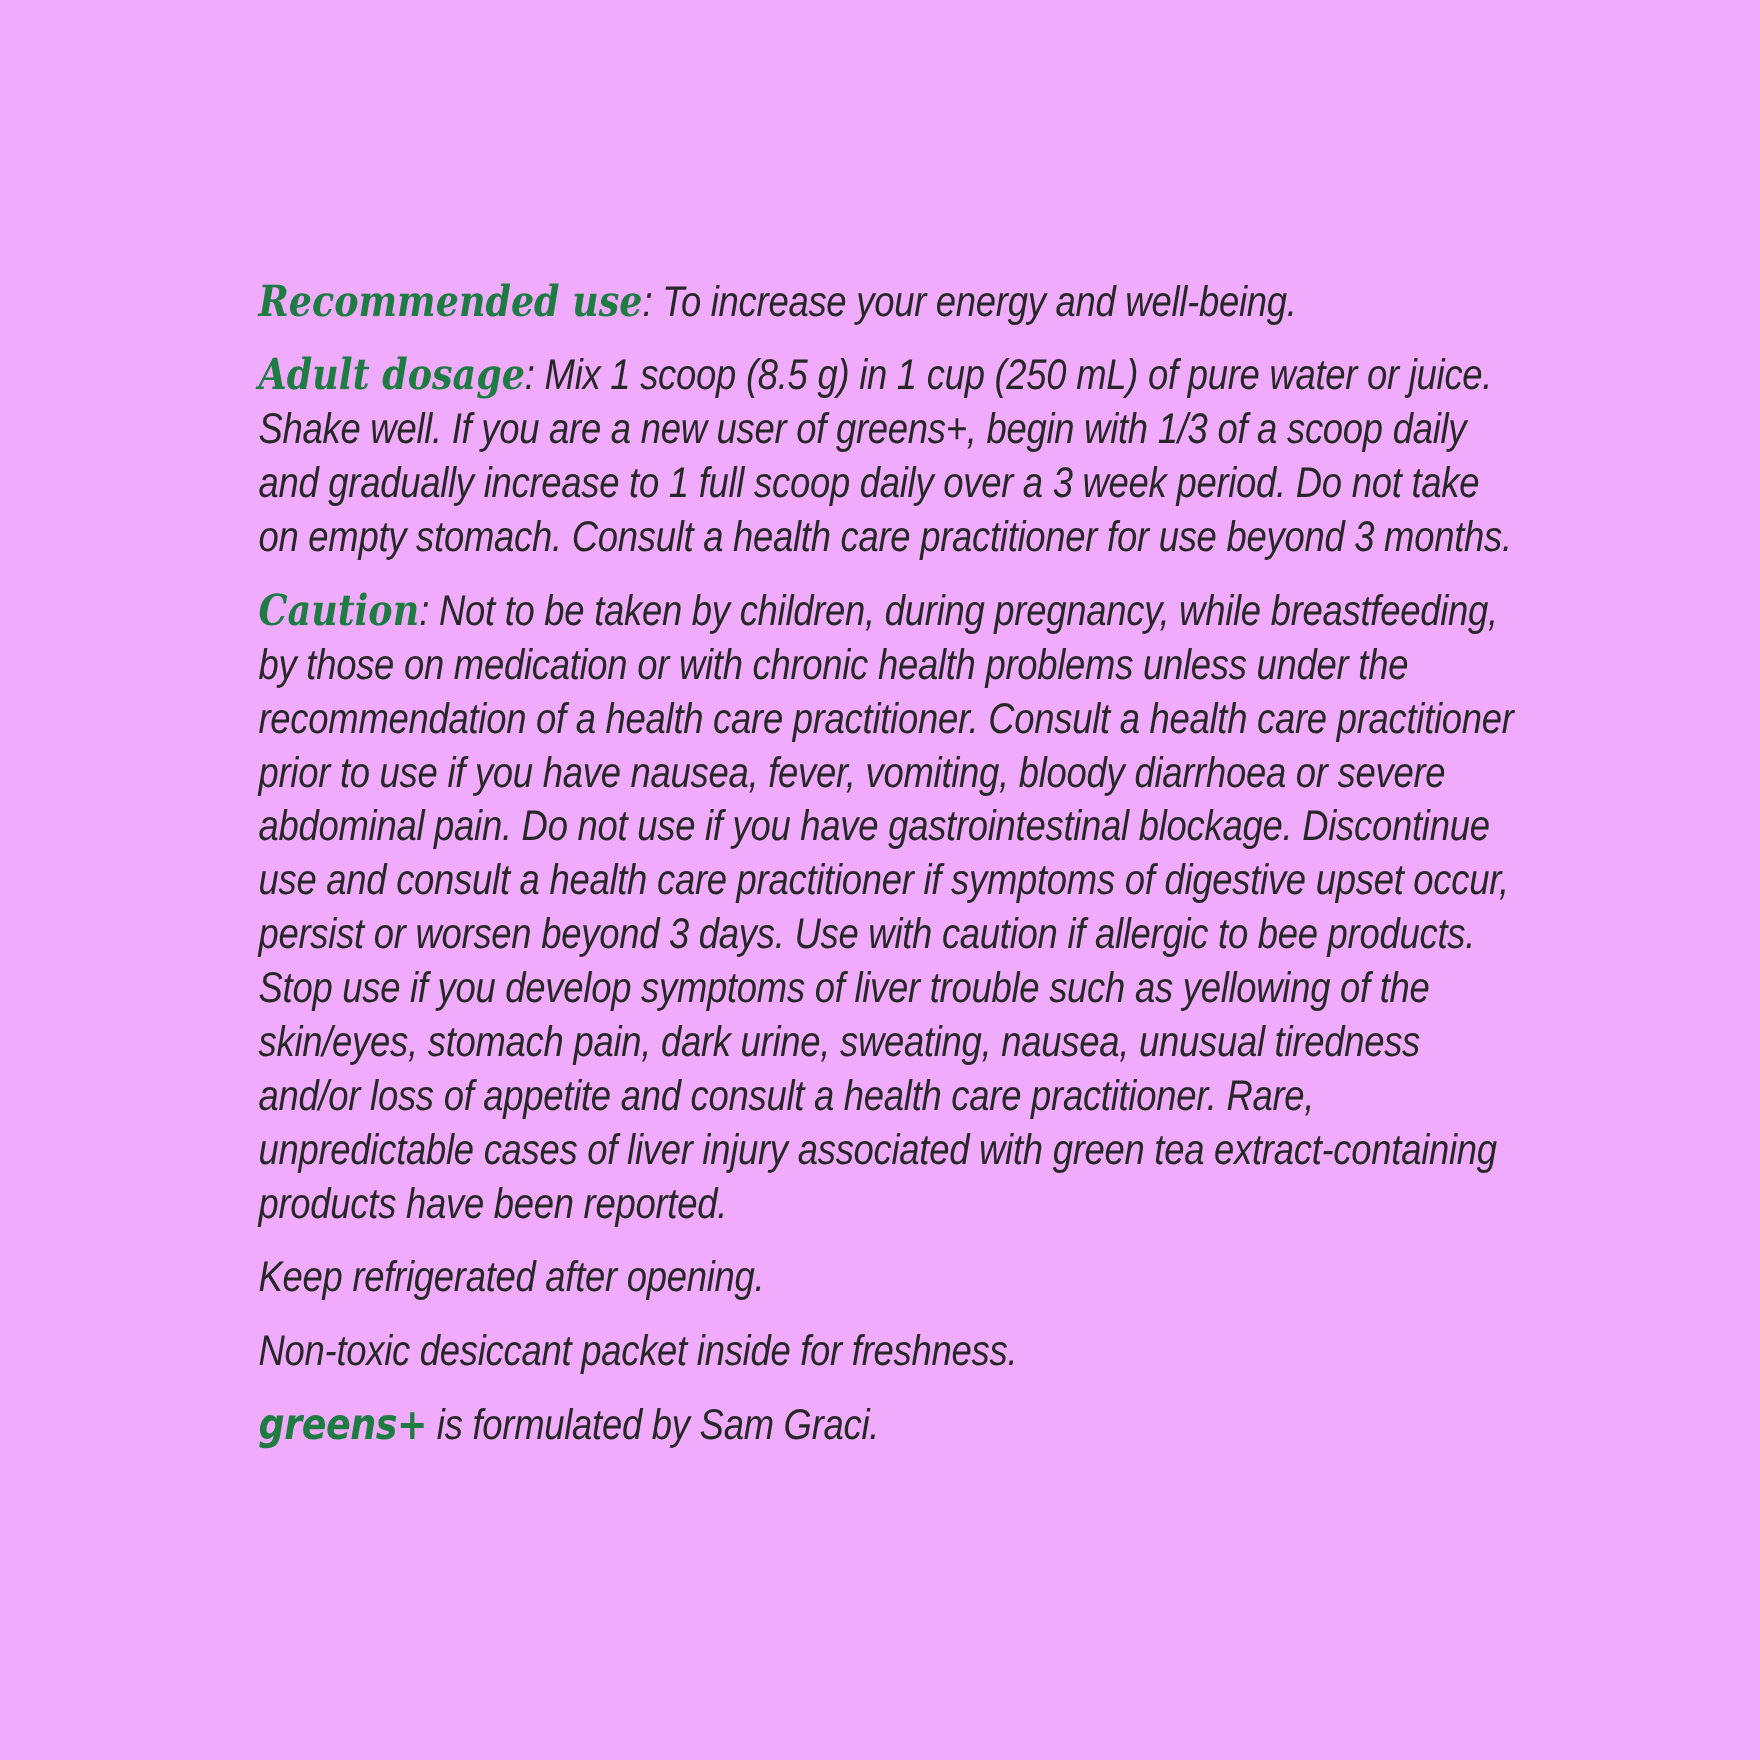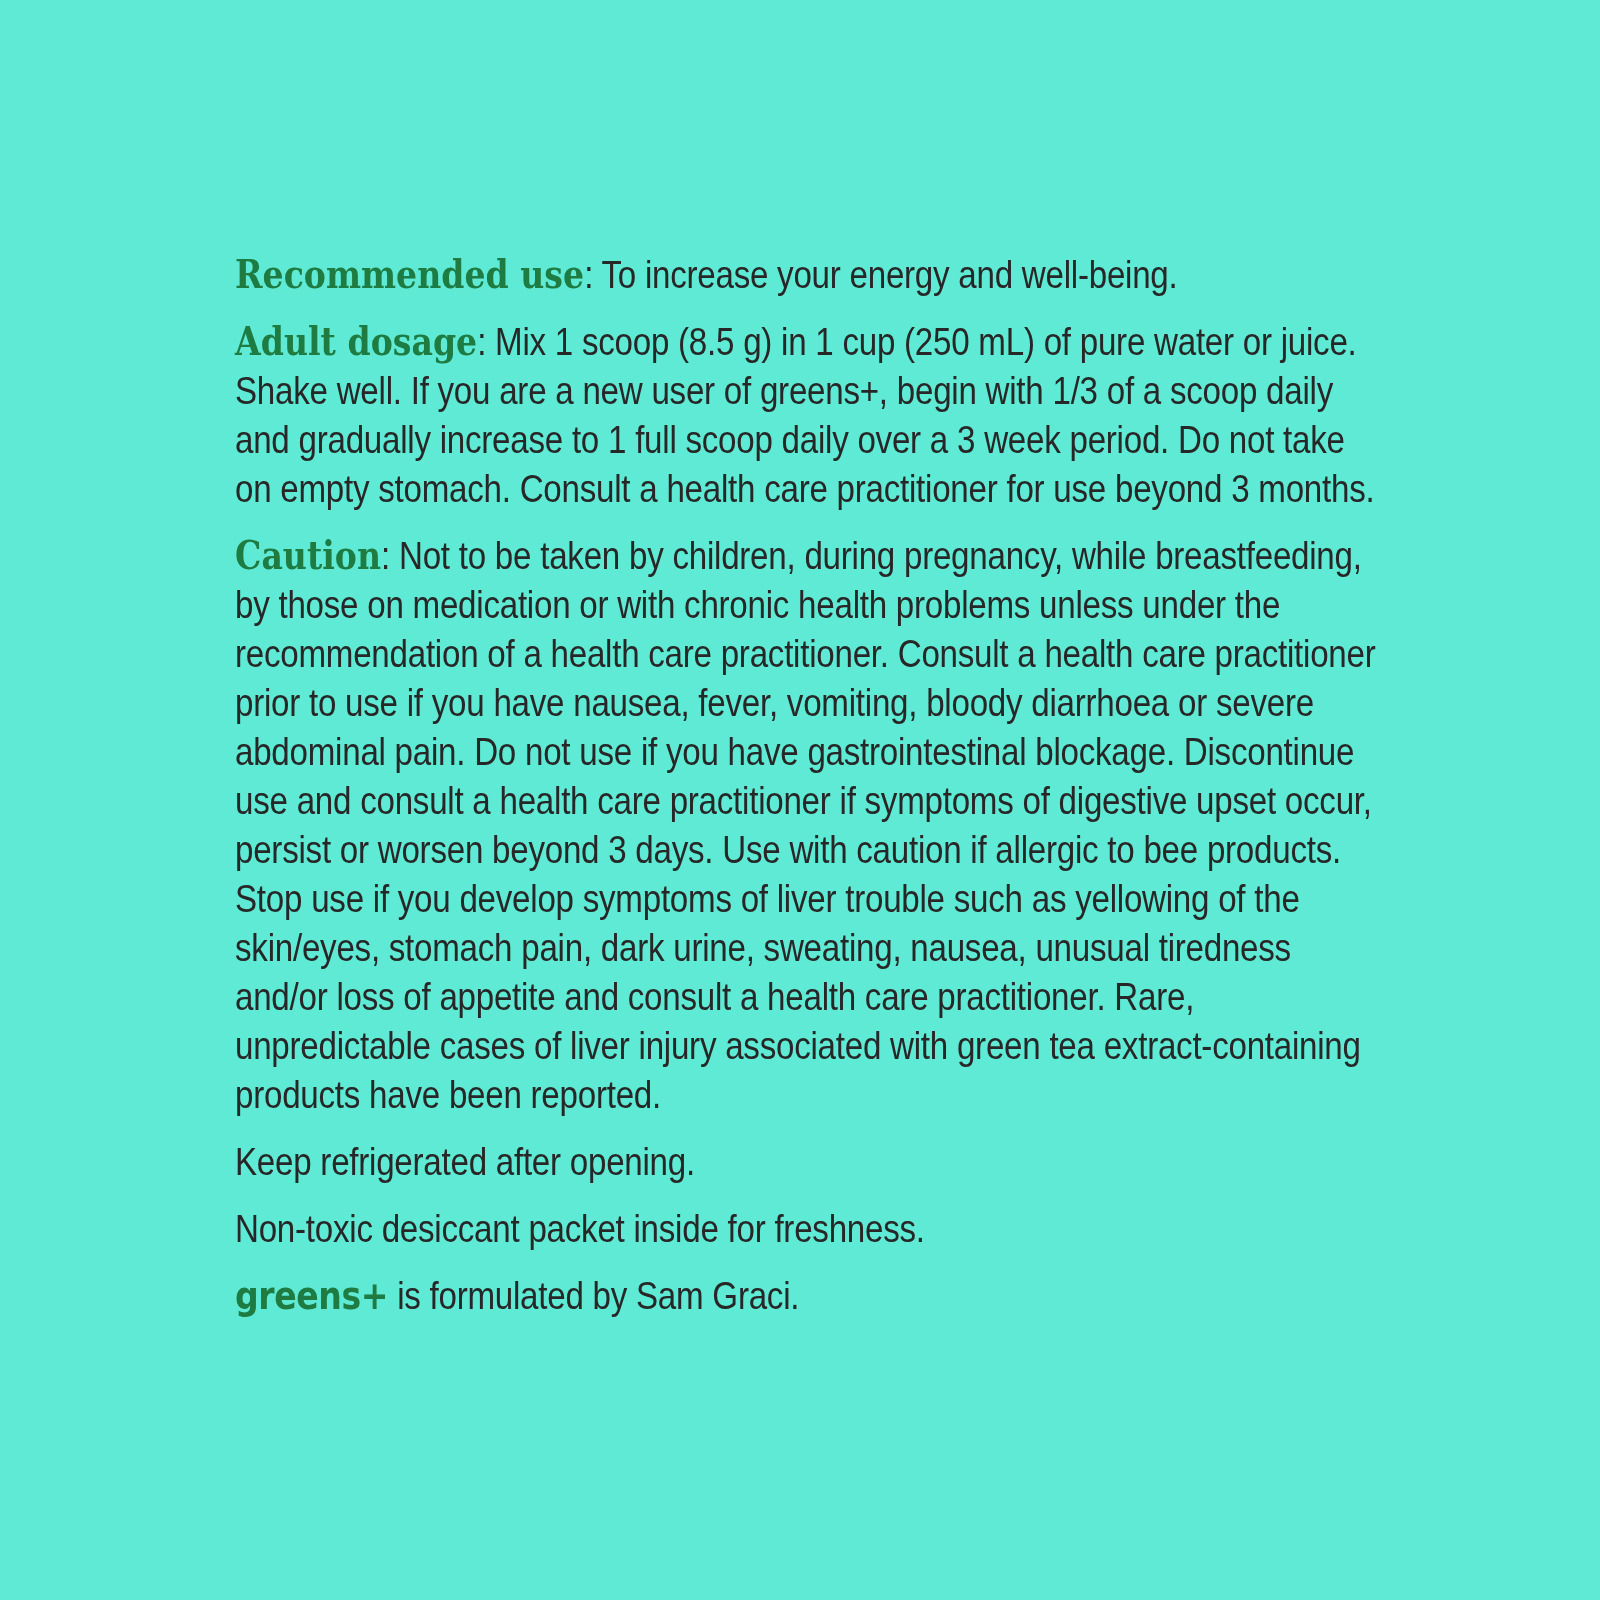--- a/index.html
+++ b/index.html
@@ -10,21 +10,22 @@
   body {
     width: 1600px;
     height: 1600px;
     position: relative;
     overflow: hidden;
     font-family: "Liberation Sans", sans-serif;
   }
   .page {
     position: absolute;
     inset: 0;
-    background: #5eead4;
+    background: #f0abfc;
+    font-style: italic;
   }
   .text-block {
     position: absolute;
     left: 235px;
     top: 250px;
     width: 1353px;
     transform: scaleX(0.85);
     transform-origin: left top;
     color: #272727;
   }

